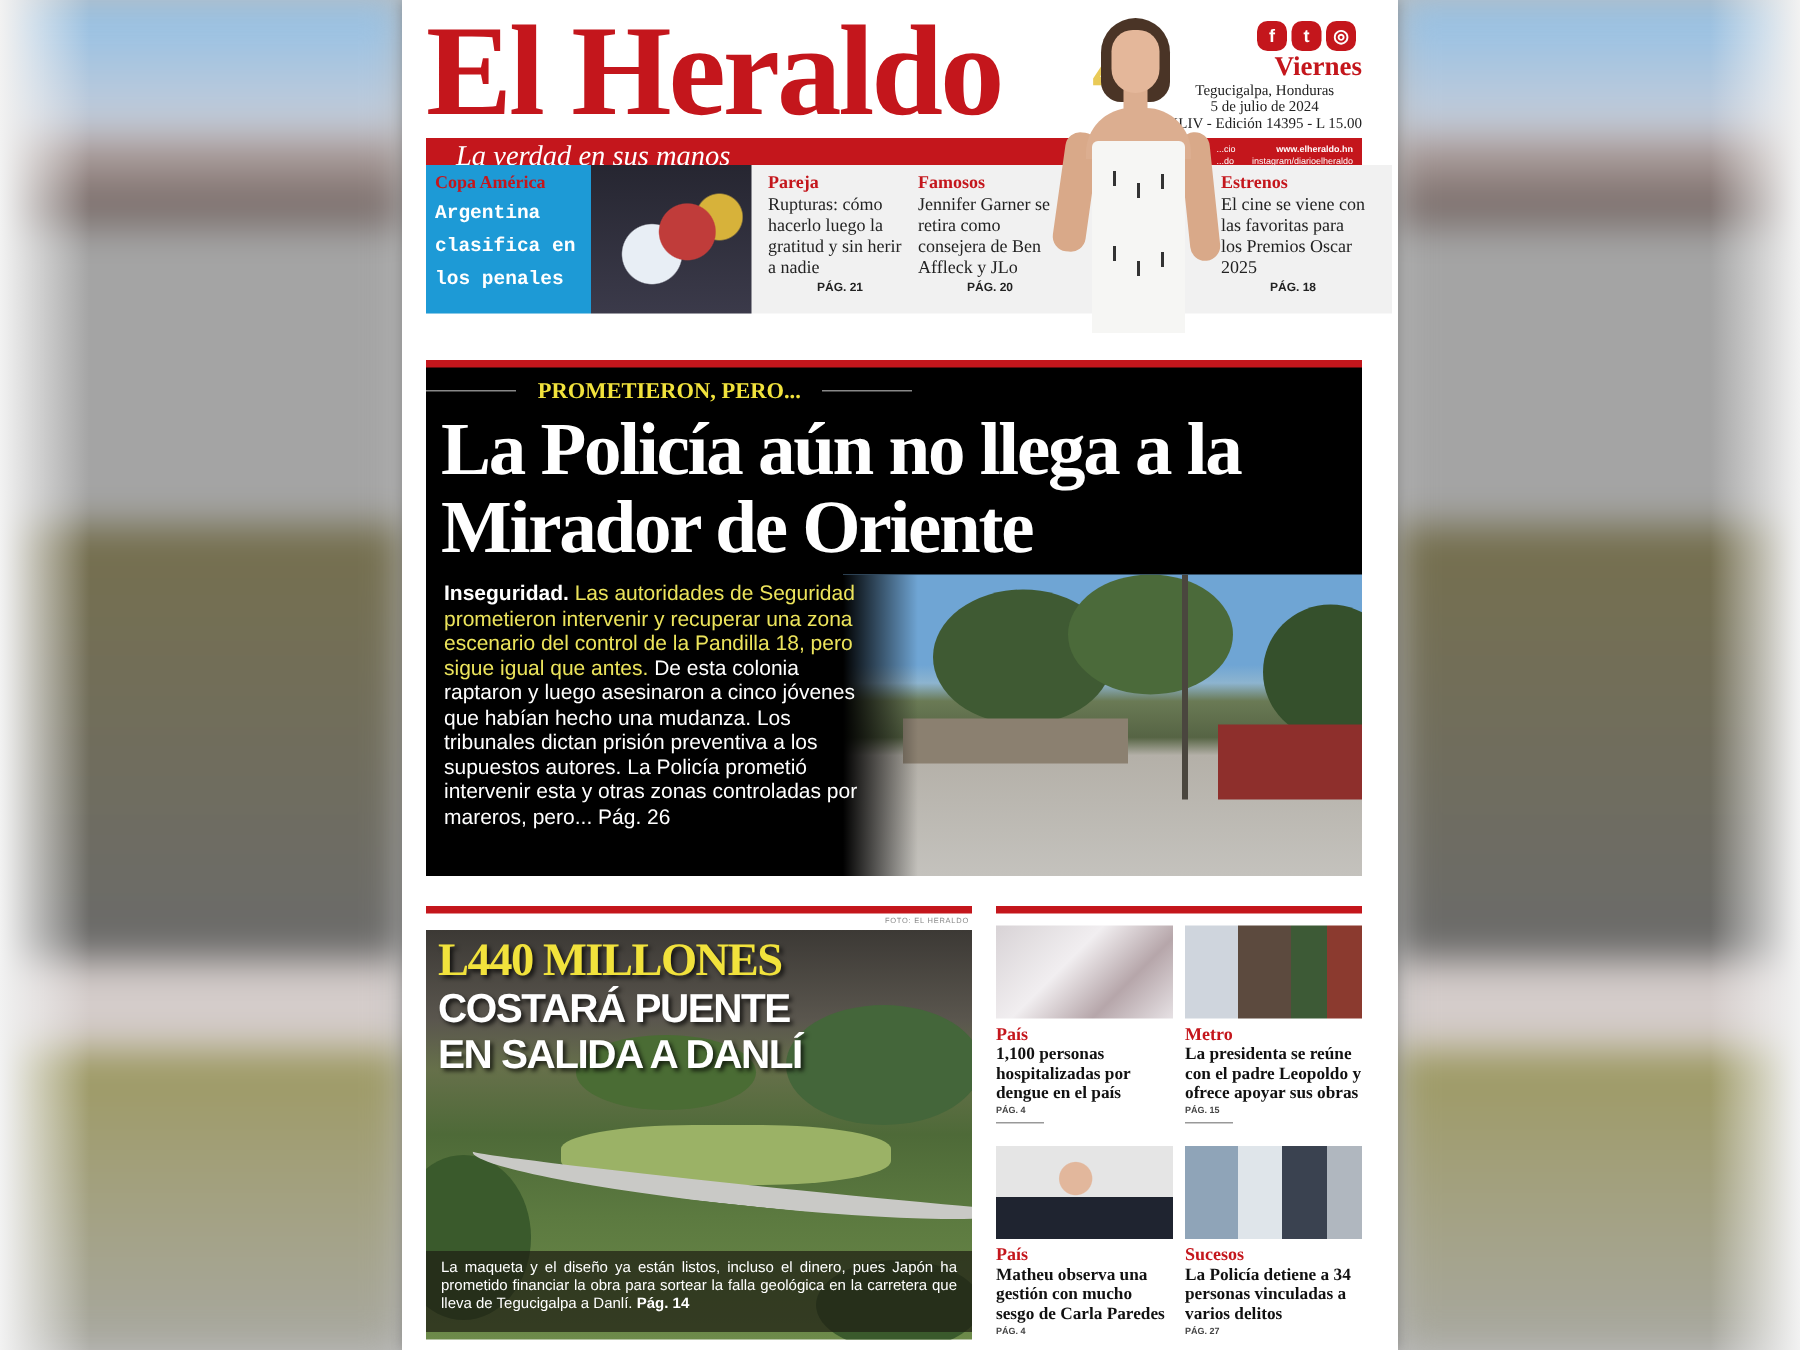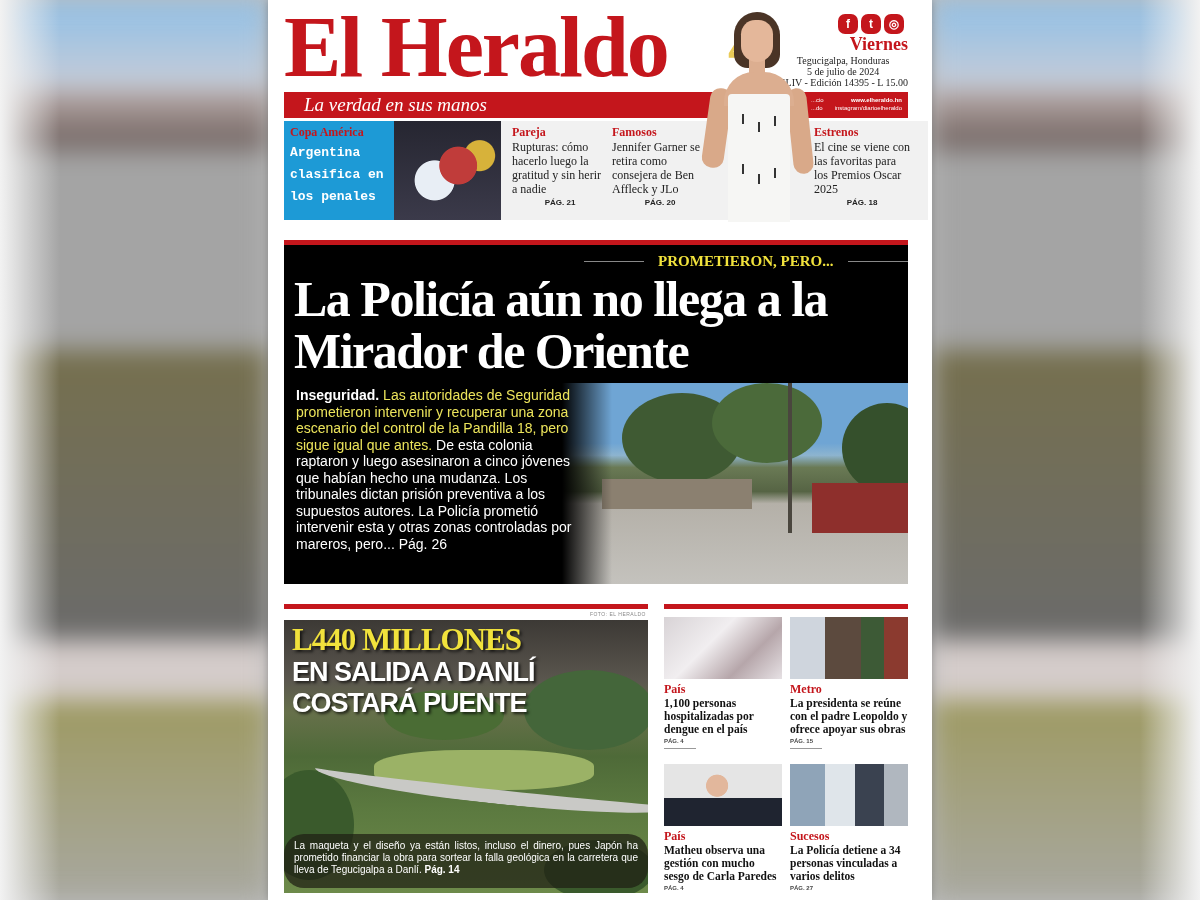--- a/index.html
+++ b/index.html
@@ -86,39 +86,39 @@
       border-radius: 4px 4px 0 0;
       background-image:
         linear-gradient(#333,#333), linear-gradient(#333,#333), linear-gradient(#333,#333),
         linear-gradient(#333,#333), linear-gradient(#333,#333), linear-gradient(#333,#333);
       background-size: 2px 10px;
       background-repeat: no-repeat;
       background-position: 14px 20px, 30px 28px, 46px 22px, 14px 70px, 30px 80px, 46px 74px;
     }
 
     
-    .teasers { position: absolute; left: 16px; top: 121px; width: 644px; height: 99px; background: #f1f1f1; }
+    .teasers { position: absolute; left: 16px; top: 110px; width: 644px; height: 99px; background: #f1f1f1; }
     .teaser-copa { position: absolute; left: 0; top: 0; width: 110px; height: 99px; background: #1d9ad6; padding: 4px 6px; }
     .teaser-copa .kicker { font-weight: bold; font-size: 12px; color: #c4161c; font-family: "Liberation Serif", serif; }
     .teaser-copa .title { font-family: Liberation Mono, monospace; font-weight: bold; font-size: 13px; line-height: 22px; color: #fff; margin-top: 2px; }
     .teaser-photo {
       position: absolute; left: 110px; top: 0; width: 107px; height: 99px;
       background: radial-gradient(circle at 60% 45%, #c03c3a 0 22%, transparent 23%),
                   radial-gradient(circle at 38% 60%, #e8eef5 0 22%, transparent 23%),
                   radial-gradient(circle at 80% 35%, #d7b23a 0 14%, transparent 15%),
                   linear-gradient(#262631, #3b3a4a);
     }
     .teaser { position: absolute; top: 4px; width: 96px; }
     .teaser .kicker { font-family: "Liberation Serif", serif; font-weight: bold; font-size: 12px; color: #c4161c; }
     .teaser .title { font-family: "Liberation Serif", serif; font-size: 12px; line-height: 14px; color: #222; }
     .teaser .page-ref { font-weight: bold; font-size: 8px; color: #222; margin-top: 2px; text-align: center; }
 
     
     .lead { position: absolute; left: 16px; top: 240px; width: 624px; height: 344px; background: #000; border-top: 5px solid #c4161c; }
-    .lead-kicker-wrap { position: absolute; left: 0; top: 7px; width: 624px; text-align: right; }
+    .lead-kicker-wrap { position: absolute; left: 0; top: 7px; width: 624px; text-align: left; }
     .lead-kicker {
       display: inline-block; font-family: "Liberation Serif", serif; font-weight: bold;
       font-size: 15px; color: #f1e23c; position: relative; padding: 0 10px;
     }
     .lead-kicker-wrap .rule { display: inline-block; width: 60px; height: 1px; background: #888; vertical-align: middle; }
     .lead-headline {
       position: absolute; left: 10px; top: 28px; width: 610px; text-align: left;
       font-family: "Liberation Serif", serif; font-weight: bold; color: #fff;
       font-size: 50px; line-height: 52px; letter-spacing: -1.5px;
     }
@@ -151,21 +151,21 @@
     .bridge-photo .grass { position: absolute; left: 90px; top: 130px; width: 220px; height: 40px; background: #9bb266; border-radius: 40%; }
     .bridge-photo .canopy { position: absolute; border-radius: 50%; background: #3a5a2c; }
     .bridge-headline {
       position: absolute; left: 8px; top: 14px; font-family: "Liberation Sans", sans-serif; font-weight: bold;
       text-shadow: 2px 2px 3px rgba(0,0,0,0.7); letter-spacing: -1px;
     }
     .bridge-headline .amount { display: block; color: #f1e23c; font-size: 31px; line-height: 34px; font-family: "Liberation Serif", serif; }
     .bridge-headline .line { display: block; color: #fff; font-size: 27px; line-height: 31px; font-family: "Liberation Sans", sans-serif; }
     .bridge-caption {
       position: absolute; left: 0; bottom: 0; width: 364px; height: 54px; padding: 6px 10px;
-      background: rgba(30,30,20,0.72); color: #fff; font-size: 10px; line-height: 12px; text-align: justify; border-radius: 20px;
+      background: rgba(30,30,20,0.72); color: #fff; font-size: 10px; line-height: 12px; text-align: justify;
     }
     .bridge-caption b { font-weight: bold; }
 
     
     .briefs { position: absolute; left: 396px; top: 604px; width: 244px; height: 284px; border-top: 5px solid #c4161c; }
     .brief { position: absolute; width: 118px; }
     .brief .img { width: 118px; height: 62px; }
     .brief .kicker { font-family: "Liberation Serif", serif; font-weight: bold; font-size: 12px; color: #c4161c; margin-top: 3px; }
     .brief .title { font-family: "Liberation Serif", serif; font-weight: bold; font-size: 11.5px; line-height: 13px; color: #111; }
     .brief .page-ref { font-size: 6px; font-weight: bold; color: #444; margin-top: 2px; }
@@ -288,22 +288,22 @@
     <div class="bridge-photo">
       <div class="canopy" style="left:-20px;top:150px;width:90px;height:110px;"></div>
       <div class="canopy" style="left:100px;top:70px;width:120px;height:50px;background:#4a6c34;"></div>
       <div class="canopy" style="left:240px;top:50px;width:130px;height:80px;background:#44663a;"></div>
       <div class="grass"></div>
       <div class="road"></div>
       <div class="canopy" style="left:260px;top:220px;width:110px;height:60px;"></div>
     </div>
     <div class="bridge-headline">
       <span class="amount">L440 MILLONES</span>
+      <span class="line">COSTARÁ PUENTE</span>
       <span class="line">EN SALIDA A DANLÍ</span>
-      <span class="line">COSTARÁ PUENTE</span>
     </div>
     <div class="bridge-caption">
       <span>La maqueta y el diseño ya están listos, incluso el dinero, pues Japón ha prometido financiar la obra para sortear la falla geológica en la carretera que lleva de Tegucigalpa a Danlí.</span><b> Pág. 14</b>
     </div>
   </div>
 
   <div class="briefs">
     <div class="brief" style="left:0;top:8px;">
       <div class="img img-dengue"></div>
       <div class="kicker">País</div>

